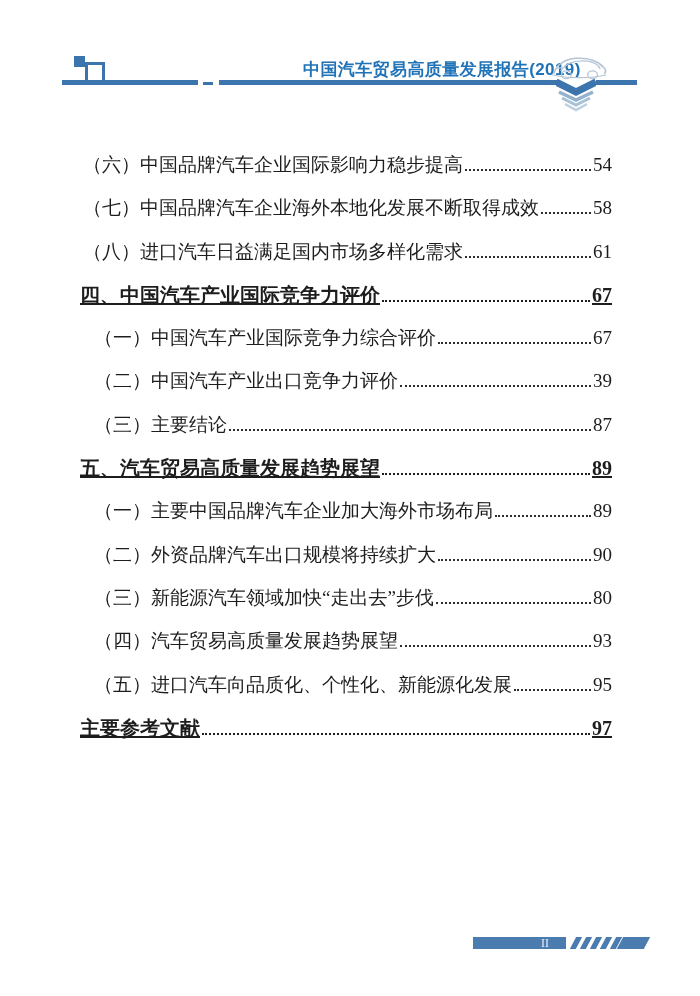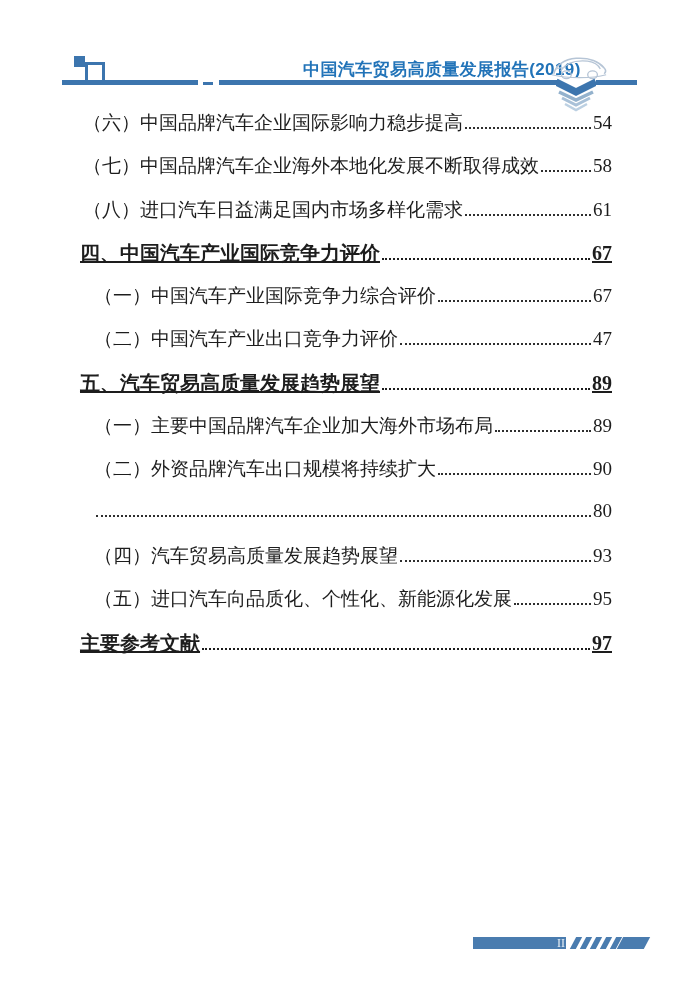--- a/index.html
+++ b/index.html
@@ -44,32 +44,32 @@
     display:flex; align-items:baseline;
     height:24px; margin-bottom:19.3px;
     white-space:nowrap;
   }
   .toc-row .toc-dots {
     flex:1 1 auto; height:0;
     border-bottom:2px dotted #2e2e2e;
     margin:0 2px;
     min-width:12px;
   }
-  .toc-row .toc-page { flex:0 0 auto; }
+  .toc-row .toc-page { flex:0 0 auto;margin-top:44px; }
   .toc-row.indent-0 { font-weight:700; font-size:20px;text-decoration:underline; }
   .toc-row.indent-0 .toc-dots { border-bottom:2.5px dotted #1d1d1d; }
   .toc-row.indent-1 { font-size:19px; padding-left:3px; }
   .toc-row.indent-2 { font-size:19px; padding-left:14px; }
 
   
   .footer-bar {
     position:absolute; left:473px; top:926px; width:93px; height:12px;
     background:#4a7caf;
     display:flex; align-items:center; justify-content:flex-end;
-    box-sizing:border-box; padding-right:1px;
+    box-sizing:border-box; padding-right:17px;
     color:#e9f0f7; font-size:12px; line-height:12px;
     font-family:"Liberation Serif","DejaVu Serif",serif;
   }
   .footer-slash {
     position:absolute; top:926px; width:6px; height:12px;
     background:#4a7caf; transform:skewX(-28deg);
   }
   .footer-endblock {
     position:absolute; left:620px; top:926px; width:27px; height:12px;
     background:#4a7caf; transform:skewX(-28deg);
@@ -131,38 +131,44 @@
       <span class="toc-page">67</span>
     </div>
       <div class="toc-row indent-2">
       <span class="toc-label">（一）中国汽车产业国际竞争力综合评价</span>
       <span class="toc-dots"></span>
       <span class="toc-page">67</span>
     </div>
       <div class="toc-row indent-2">
       <span class="toc-label">（二）中国汽车产业出口竞争力评价</span>
       <span class="toc-dots"></span>
-      <span class="toc-page">47</span>
+      <span class="toc-page">39</span>
+    </div>
+      <div class="toc-row indent-2">
+      <span class="toc-label">（三）主要结论</span>
+      <span class="toc-dots"></span>
+      <span class="toc-page">87</span>
     </div>
       <div class="toc-row indent-0">
       <span class="toc-label">五、汽车贸易高质量发展趋势展望</span>
       <span class="toc-dots"></span>
       <span class="toc-page">89</span>
     </div>
       <div class="toc-row indent-2">
       <span class="toc-label">（一）主要中国品牌汽车企业加大海外市场布局</span>
       <span class="toc-dots"></span>
       <span class="toc-page">89</span>
     </div>
       <div class="toc-row indent-2">
       <span class="toc-label">（二）外资品牌汽车出口规模将持续扩大</span>
       <span class="toc-dots"></span>
       <span class="toc-page">90</span>
     </div>
       <div class="toc-row indent-2">
+      <span class="toc-label">（三）新能源汽车领域加快“走出去”步伐</span>
       <span class="toc-dots"></span>
       <span class="toc-page">80</span>
     </div>
       <div class="toc-row indent-2">
       <span class="toc-label">（四）汽车贸易高质量发展趋势展望</span>
       <span class="toc-dots"></span>
       <span class="toc-page">93</span>
     </div>
       <div class="toc-row indent-2">
       <span class="toc-label">（五）进口汽车向品质化、个性化、新能源化发展</span>

